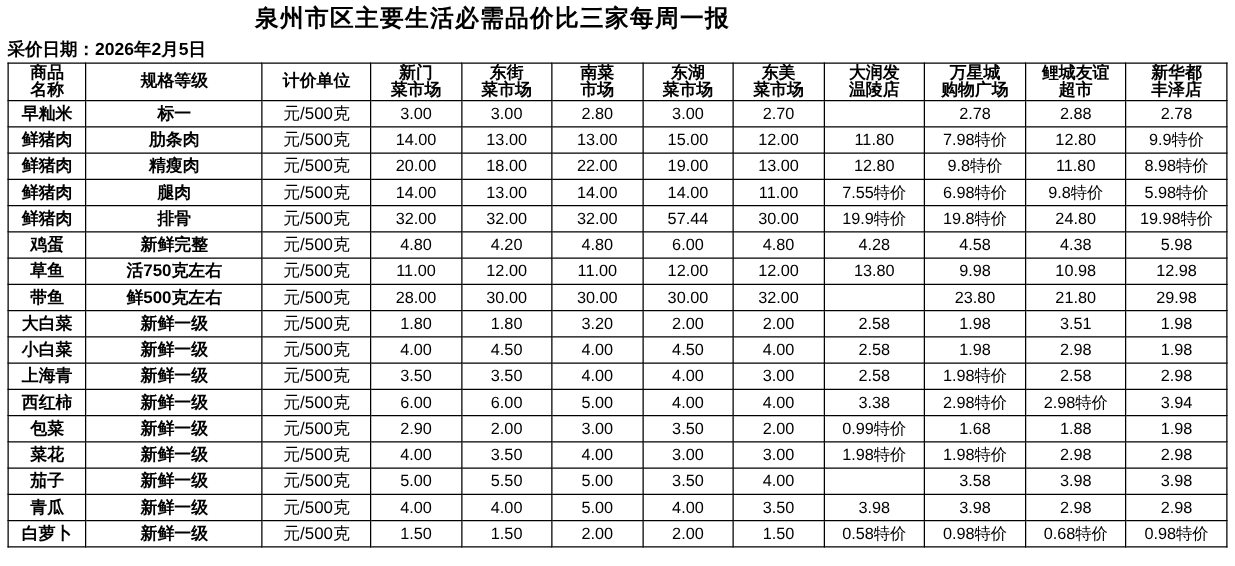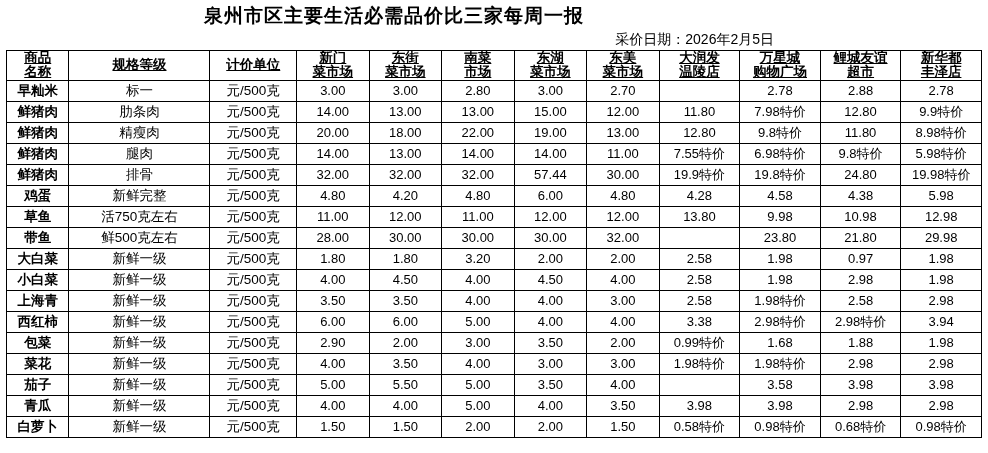--- a/index.html
+++ b/index.html
@@ -24,23 +24,22 @@
   .doc-title {
     text-align: center;
     font-size: 19px;
     font-weight: bold;
     letter-spacing: 1px;
     padding-top: 6px;
     padding-bottom: 5px;
     line-height: 1.1;
   }
   .date-row {
-    text-align: right;
     font-size: 14px;
-    font-weight: normal;
+    font-weight: bold;
     padding-right: 8px;
     padding-bottom: 3px;
     line-height: 1.1;
   }
   table.price {
     border-collapse: collapse;
     width: 976px;
     table-layout: fixed;
     font-size: 13px;
   }
@@ -51,32 +50,31 @@
     padding: 0;
     height: 20px;
     line-height: 1.05;
     overflow: hidden;
     white-space: nowrap;
   }
   thead td {
     font-weight: bold;
     font-size: 13.5px;
     height: 42px;
-    text-decoration: underline;
   }
   thead td.two-line span {
     display: block;
   }
   td.goods {
     font-weight: bold;
     font-size: 13.5px;
     margin-top: 48px;
   }
   td.spec {
-    font-weight: normal;
+    font-weight: bold;
     font-size: 13.5px;
   }
   td.unit {
     font-weight: normal;
     font-size: 13.5px;
   }
   td.val {
     font-size: 13px;
   }
   
@@ -273,21 +271,21 @@
           <td class="goods">大白菜</td>
           <td class="spec">新鲜一级</td>
           <td class="unit">元/500克</td>
           <td class="val">1.80</td>
           <td class="val">1.80</td>
           <td class="val">3.20</td>
           <td class="val">2.00</td>
           <td class="val">2.00</td>
           <td class="val">2.58</td>
           <td class="val">1.98</td>
-          <td class="val">0.97</td>
+          <td class="val">3.51</td>
           <td class="val">1.98</td>
         </tr>
         <tr>
           <td class="goods">小白菜</td>
           <td class="spec">新鲜一级</td>
           <td class="unit">元/500克</td>
           <td class="val">4.00</td>
           <td class="val">4.50</td>
           <td class="val">4.00</td>
           <td class="val">4.50</td>

